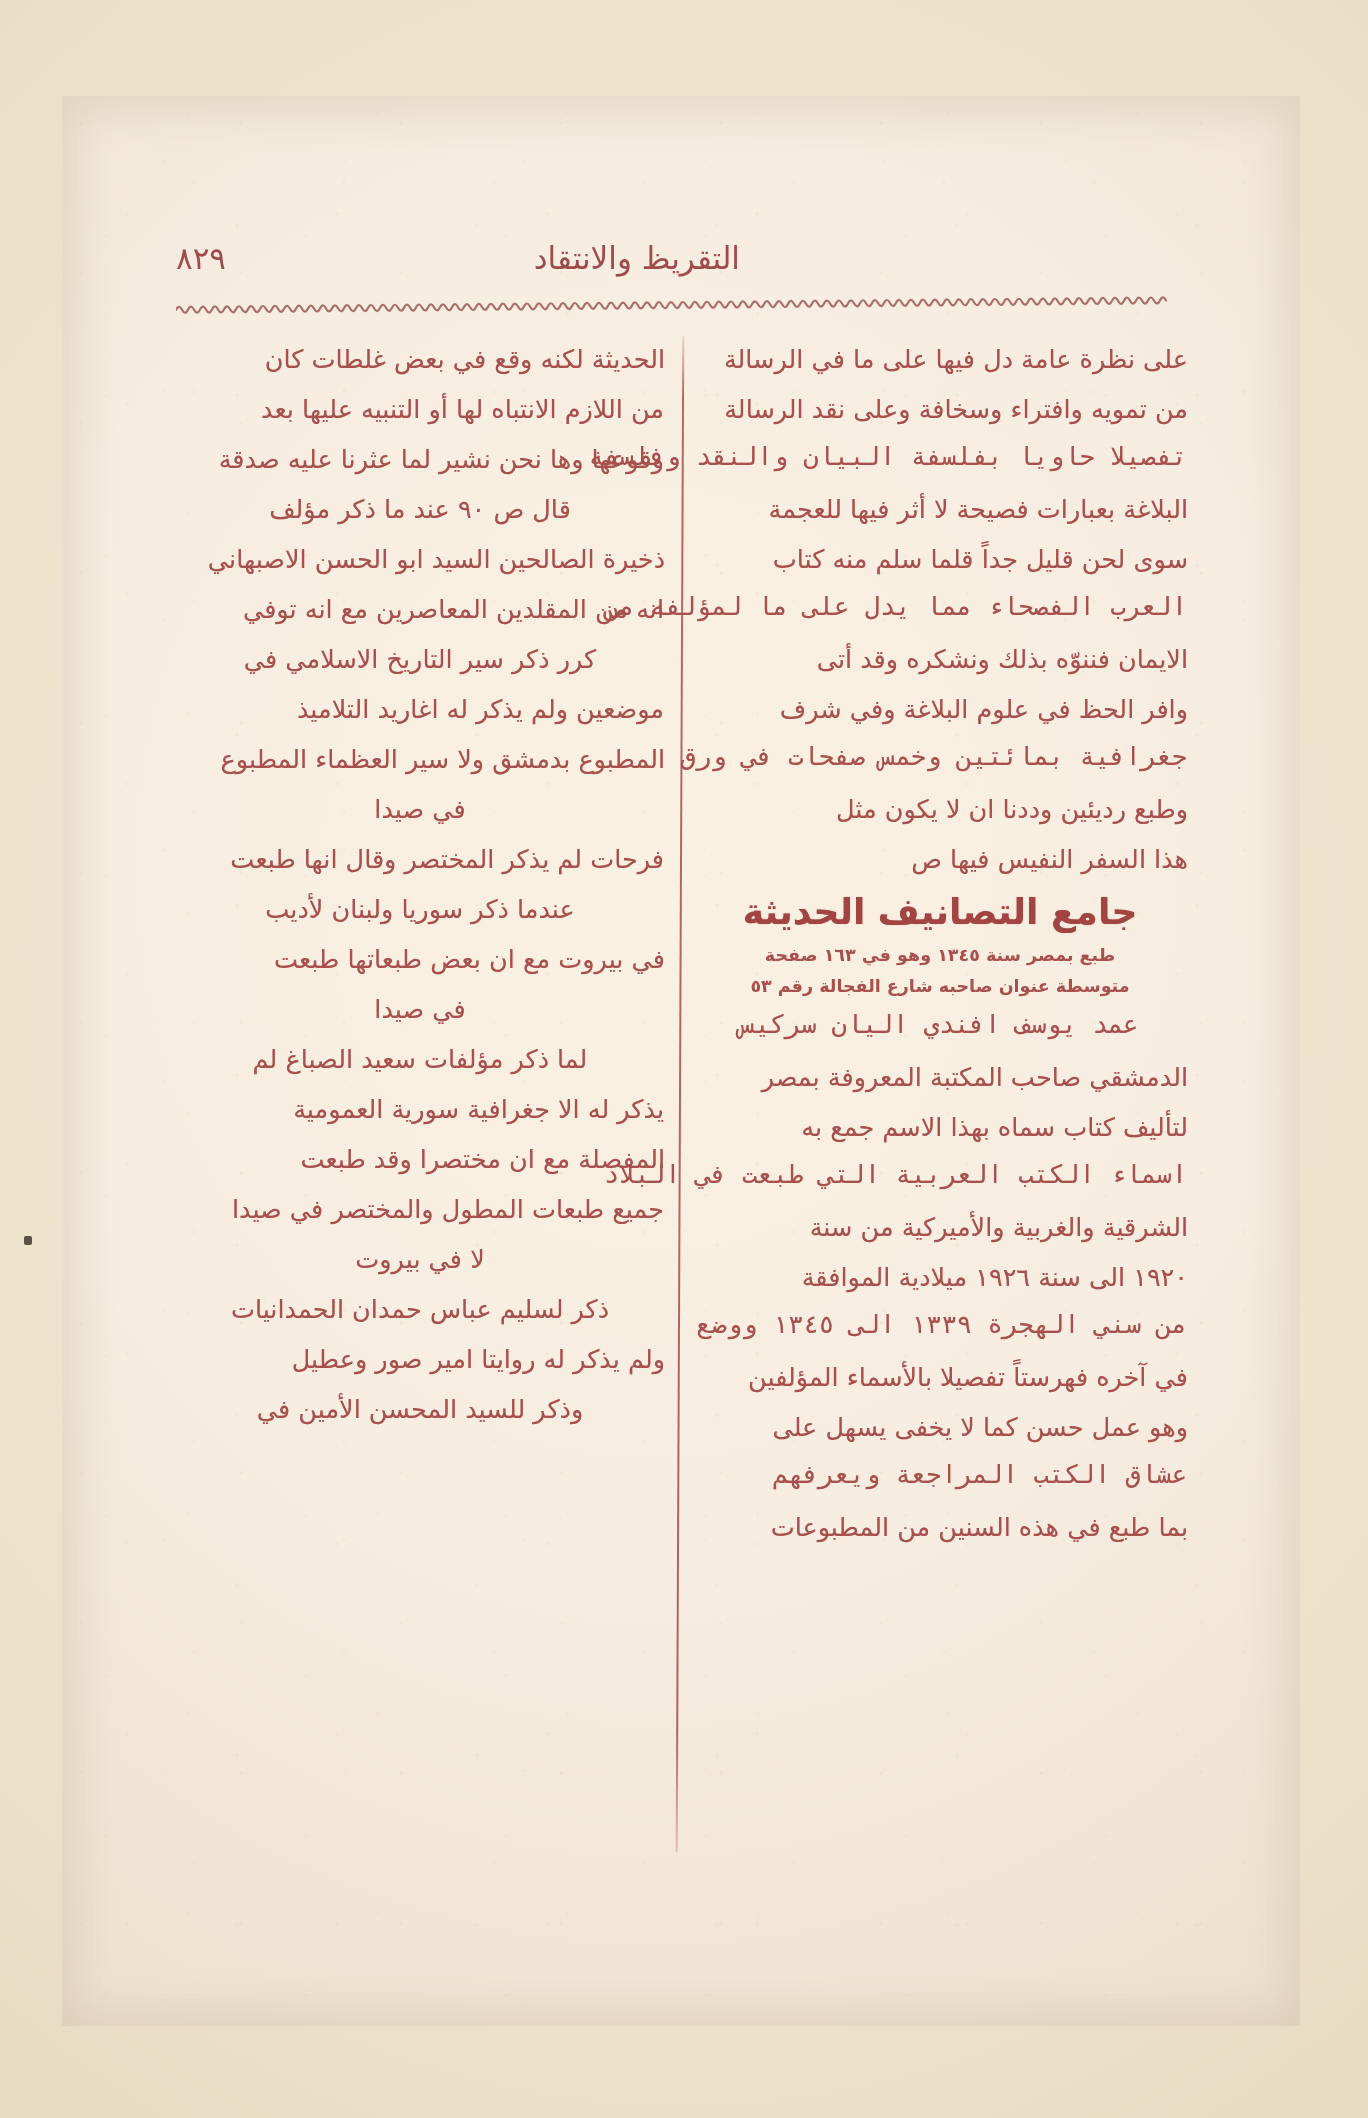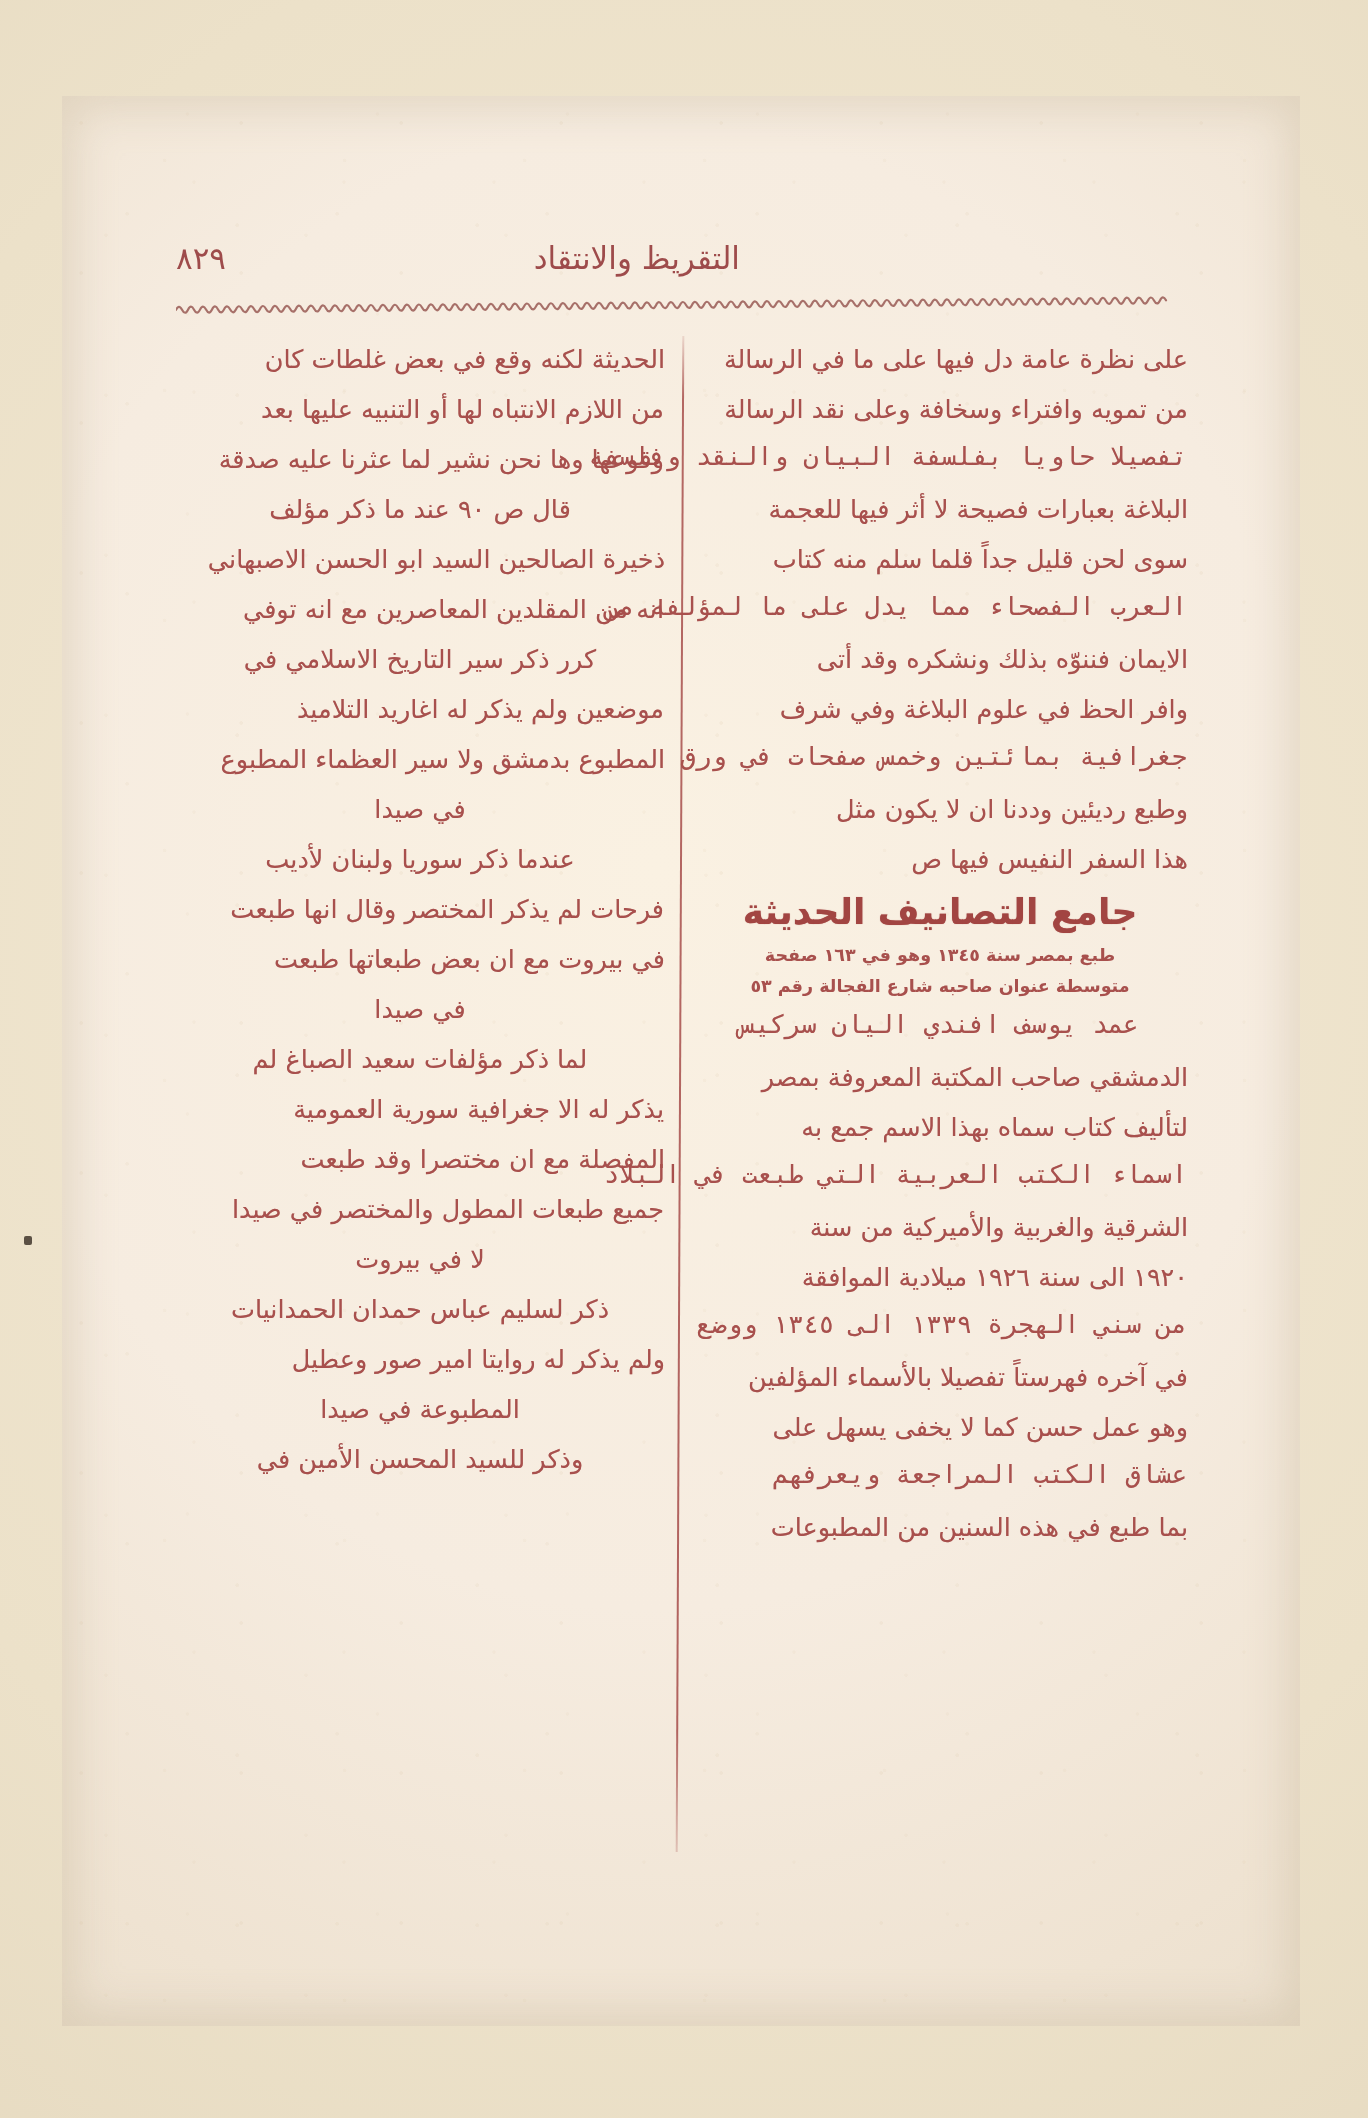--- a/index.html
+++ b/index.html
@@ -240,29 +240,28 @@
       <span class="ln">من اللازم الانتباه لها أو التنبيه عليها بعد</span>
       <span class="ln">وقوعها وها نحن نشير لما عثرنا عليه صدقة</span>
       <span class="ln ctr">قال ص ٩٠ عند ما ذكر مؤلف</span>
       <span class="ln">ذخيرة الصالحين السيد ابو الحسن الاصبهاني</span>
       <span class="ln">انه من المقلدين المعاصرين مع انه توفي</span>
       <span class="ln ctr">كرر ذكر سير التاريخ الاسلامي في</span>
       <span class="ln">موضعين ولم يذكر له اغاريد التلاميذ</span>
       <span class="ln">المطبوع بدمشق ولا سير العظماء المطبوع</span>
       <span class="ln ctr">في صيدا</span>
 
+      <span class="ln">فرحات لم يذكر المختصر وقال انها طبعت</span>
       <span class="ln ctr">عندما ذكر سوريا ولبنان لأديب</span>
-      <span class="ln">فرحات لم يذكر المختصر وقال انها طبعت</span>
       <span class="ln">في بيروت مع ان بعض طبعاتها طبعت</span>
       <span class="ln ctr">في صيدا</span>
       <span class="ln ctr">لما ذكر مؤلفات سعيد الصباغ لم</span>
       <span class="ln">يذكر له الا جغرافية سورية العمومية</span>
       <span class="ln">المفصلة مع ان مختصرا وقد طبعت</span>
       <span class="ln">جميع طبعات المطول والمختصر في صيدا</span>
       <span class="ln ctr">لا في بيروت</span>
       <span class="ln ctr">ذكر لسليم عباس حمدان الحمدانيات</span>
       <span class="ln">ولم يذكر له روايتا امير صور وعطيل</span>
-      <span class="ln ctr">المطبوعة في صيدا</span>
       <span class="ln ctr">وذكر للسيد المحسن الأمين في</span>
     </div>
 
   </div>
 </div>
 
 </body></html>

